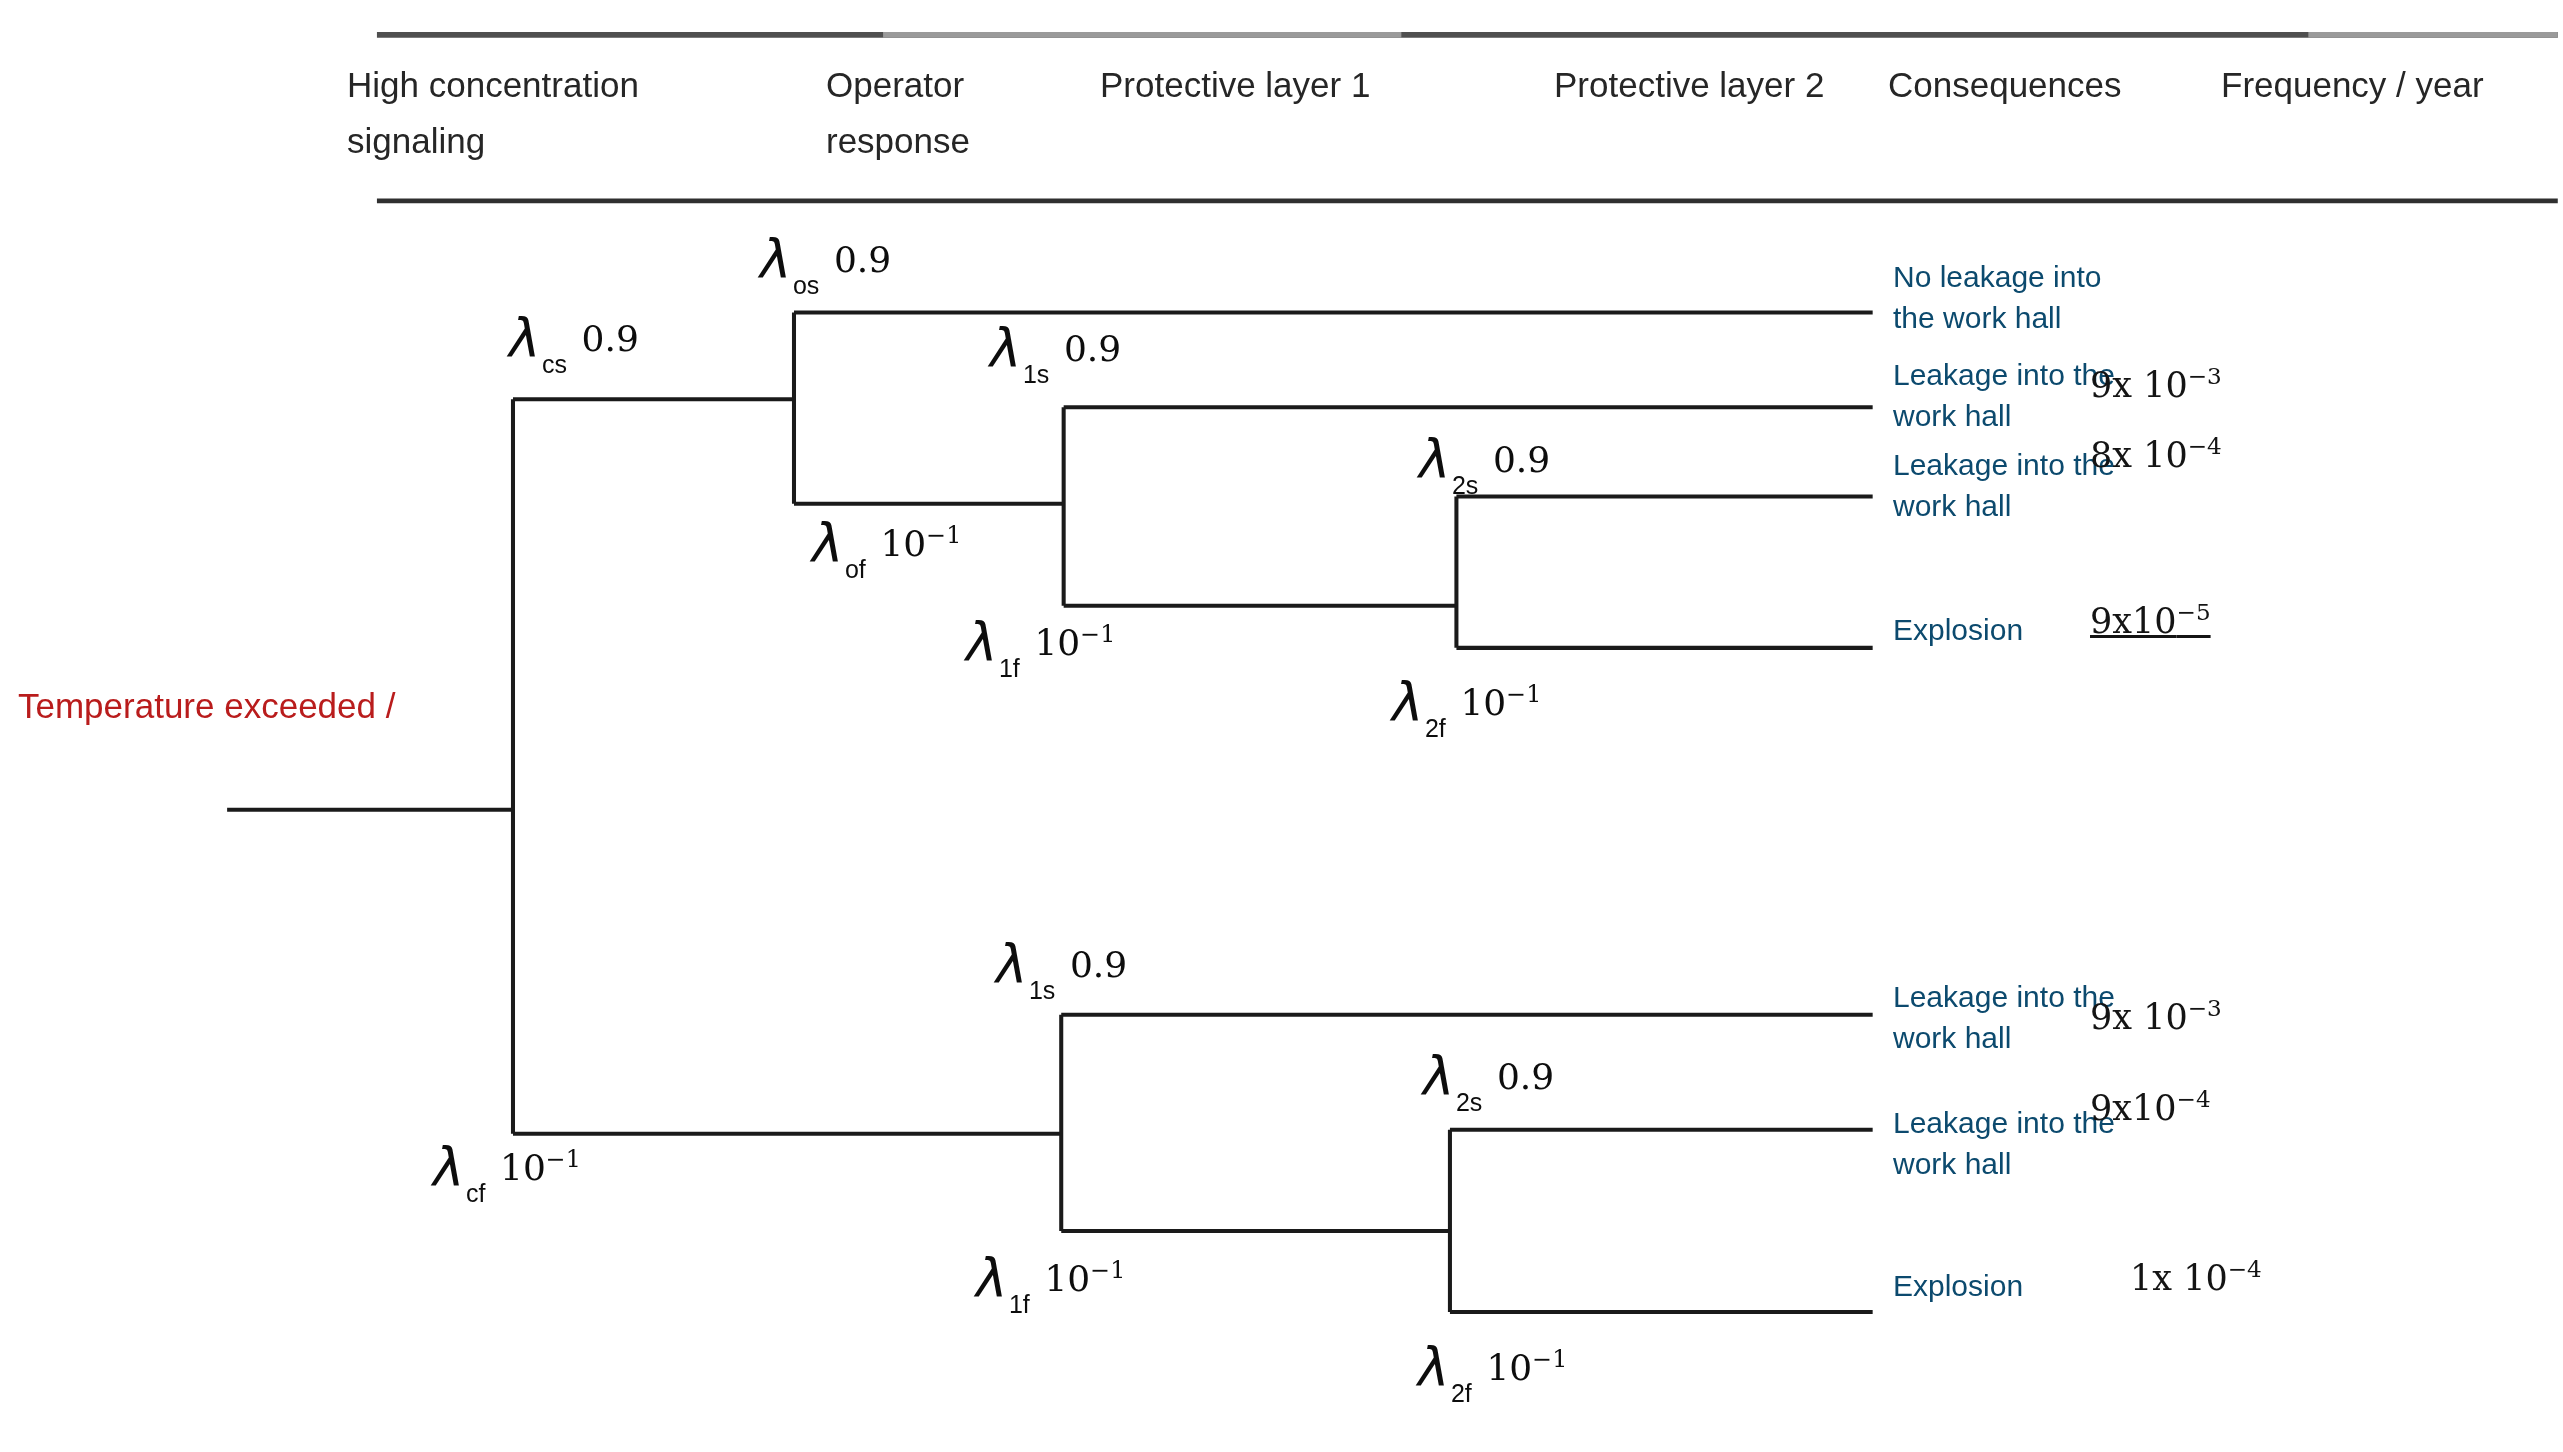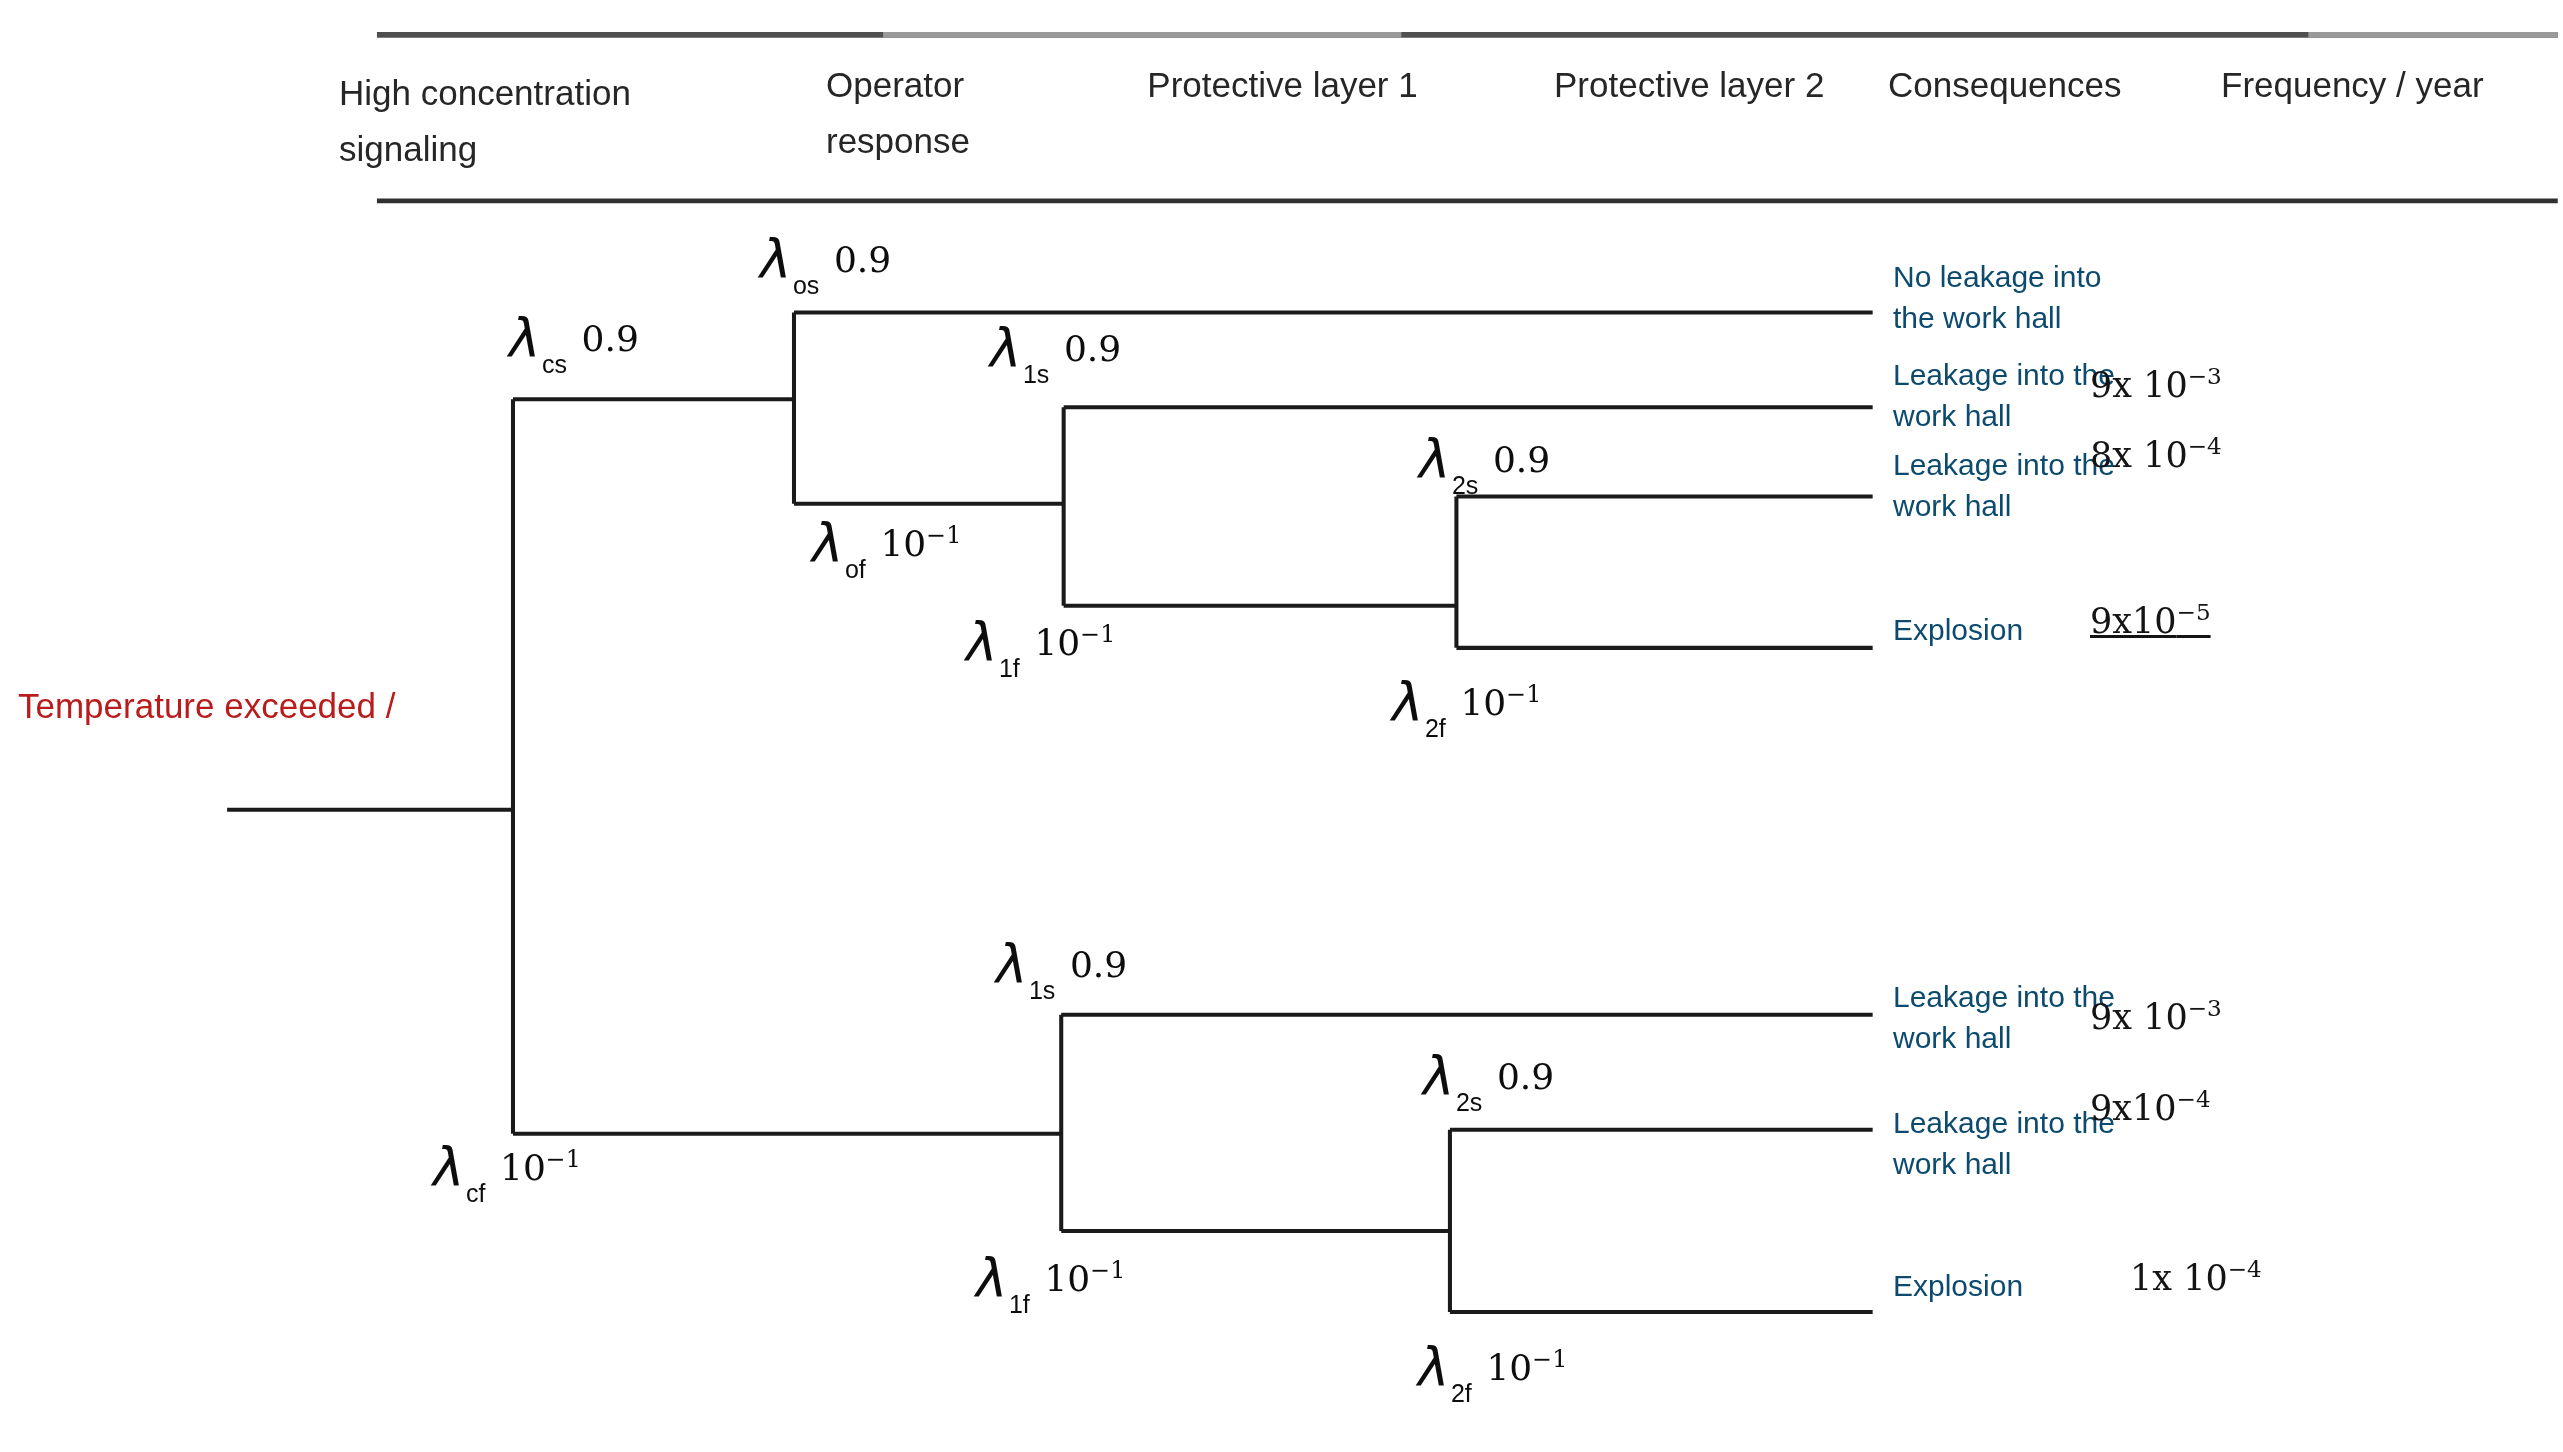--- a/index.html
+++ b/index.html
@@ -71,23 +71,23 @@
 
     <line x1="633" y1="1400" x2="1310" y2="1400" stroke="#1a1a1a" stroke-width="5"></line>
     <line x1="1310" y1="1253" x2="1310" y2="1520" stroke="#1a1a1a" stroke-width="5"></line>
     <line x1="1310" y1="1253" x2="2312" y2="1253" stroke="#1a1a1a" stroke-width="5"></line>
     <line x1="1310" y1="1520" x2="1790" y2="1520" stroke="#1a1a1a" stroke-width="5"></line>
     <line x1="1790" y1="1395" x2="1790" y2="1620" stroke="#1a1a1a" stroke-width="5"></line>
     <line x1="1790" y1="1395" x2="2312" y2="1395" stroke="#1a1a1a" stroke-width="5"></line>
     <line x1="1790" y1="1620" x2="2312" y2="1620" stroke="#1a1a1a" stroke-width="5"></line>
   </svg>
 
-  <div class="hdr" style="left:339px;width:348px;margin-top:8px;">High concentration signaling</div>
+  <div class="hdr" style="left:347px;width:348px;">High concentration signaling</div>
   <div class="hdr" style="left:826px;width:178px;">Operator response</div>
-  <div class="hdr" style="left:1100px;width:365px;text-align:center;">Protective layer 1</div>
+  <div class="hdr" style="left:1100px;width:365px;">Protective layer 1</div>
   <div class="hdr" style="left:1519px;width:365px;margin-left:35px;">Protective layer 2</div>
   <div class="hdr" style="left:1888px;width:267px;">Consequences</div>
   <div class="hdr" style="left:2221px;width:348px;">Frequency / year</div>
 
   <div class="init-text">
     <span>Temperature exceeded /</span>
   </div>
 
   <div class="lam-label" style="left:509px;top:312px;">
     <span class="lam">λ</span><span class="lam-sub">cs</span><span class="lam-val"><span>0.9</span><sup></sup></span>

